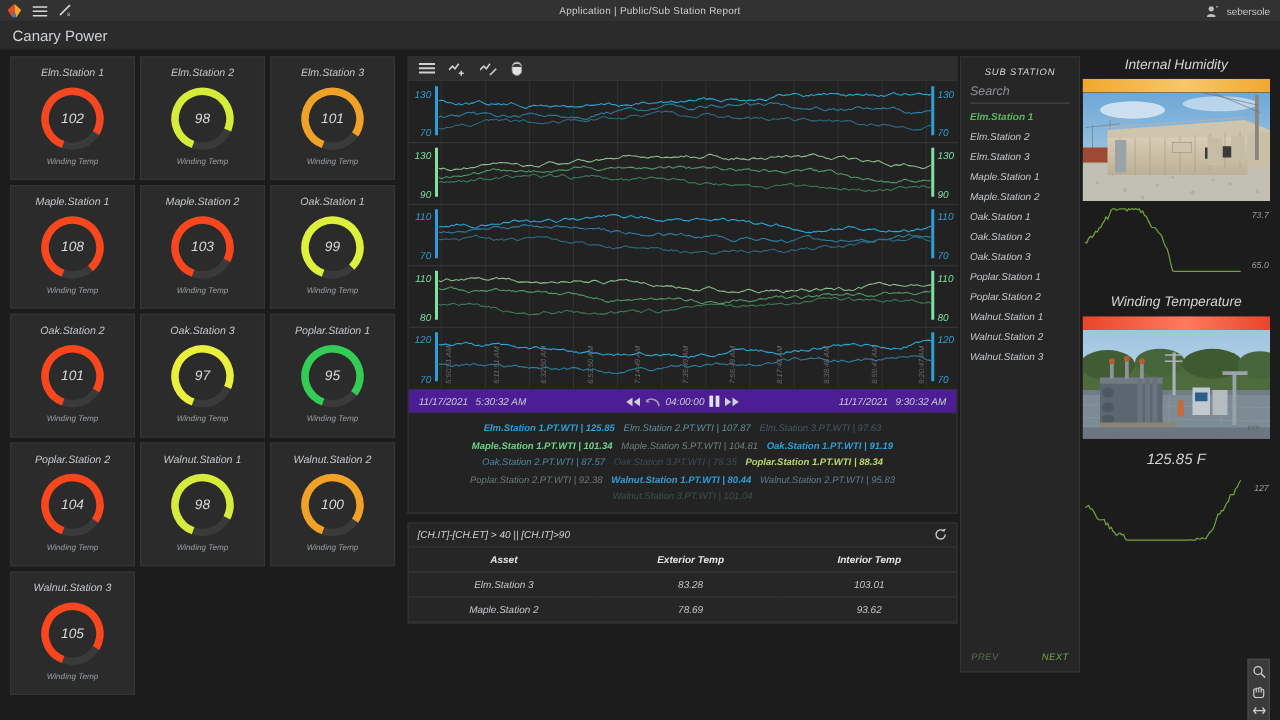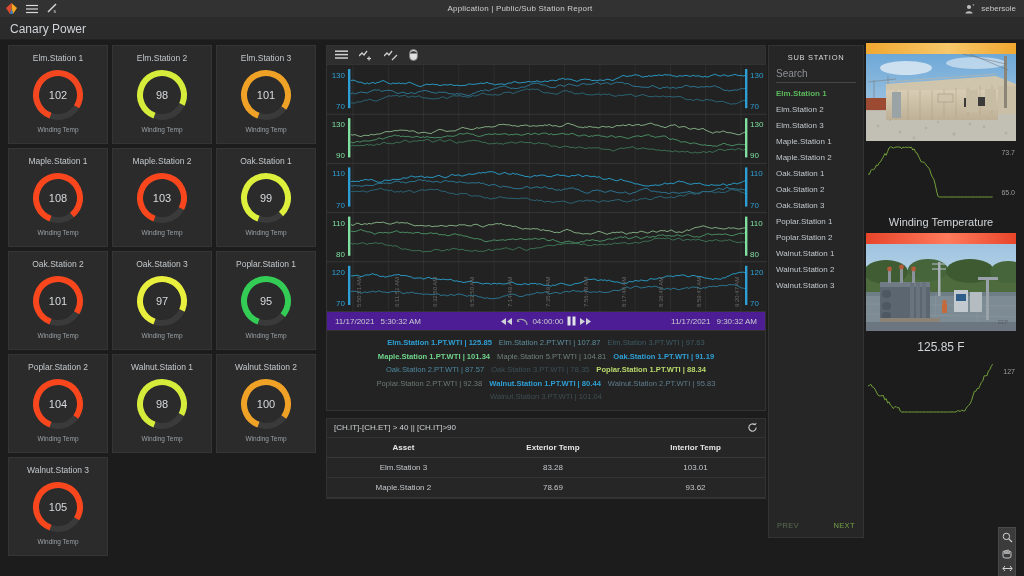--- a/index.html
+++ b/index.html
@@ -13,32 +13,32 @@
   #topbar {
     height: 18px; background: #323232; display: flex; align-items: center;
     position: relative; border-bottom: 1px solid #2a2a2a;
   }
   #topbar .left { display: flex; align-items: center; gap: 9px; padding-left: 6px; }
   #topbar .center {
     position: absolute; left: 16px; right: 0; text-align: center;
     font-size: 8px; color: #cfcfcf; letter-spacing: .2px; pointer-events: none;
   }
   #topbar .right {
-    margin-left: auto; display: flex; align-items: center; gap: 5px;
+    margin-left: auto; display: flex; align-items: flex-end; gap: 5px;
     padding-right: 8px; font-size: 8px; color: #c8c8c8;
   }
   .ic { display: inline-block; line-height: 0; }
   
   #apptitle {
     height: 22px; background: #2b2b2b; display: flex; align-items: center;
     padding-left: 10px; font-size: 12px; color: #cfd3d8;
     border-bottom: 1px solid #222;
   }
   
-  #main { display: flex; height: 504px; background: #1c1c1c; }
+  #main { display: flex; height: 504px; background: #1c1c1c; font-style: italic; }
   
   #gauges {
     width: 324px; padding: 5px 6px 6px 8px;
     display: flex; flex-wrap: wrap; align-content: flex-start; gap: 4px;
   }
   .gcard {
     width: 100px; height: 99px; background: #2b2b2b; border: 1px solid #353535;
     display: flex; flex-direction: column; align-items: center; padding-top: 7px;
   }
   .gname { font-size: 8.5px; color: #c4c8cc; }
@@ -528,20 +528,21 @@
         <div class="ssitem">Walnut.Station 3</div>
       </div>
     <div id="ssnav">
       <span class="prev">PREV</span>
       <span class="next">NEXT</span>
     </div>
   </div>
 
   <div id="right" style="position:relative">
 
+    <div class="rtitle">Internal Humidity</div>
     <div class="photo">
       <div class="bar" id="humbar" style="background: linear-gradient(90deg, rgb(240, 168, 48), rgb(247, 199, 106) 55%, rgb(240, 168, 48));"></div>
       <div class="img">
         <svg width="152" height="87" viewBox="0 0 152 87" preserveAspectRatio="none">
           <defs>
             <linearGradient id="sky1" x1="0" y1="0" x2="0" y2="1">
               <stop offset="0%" stop-color="#6da8d8"></stop>
                 <stop offset="100%" stop-color="#bcd4e4"></stop>
             </linearGradient>
             <linearGradient id="wall1" x1="0" y1="0" x2="0" y2="1">

